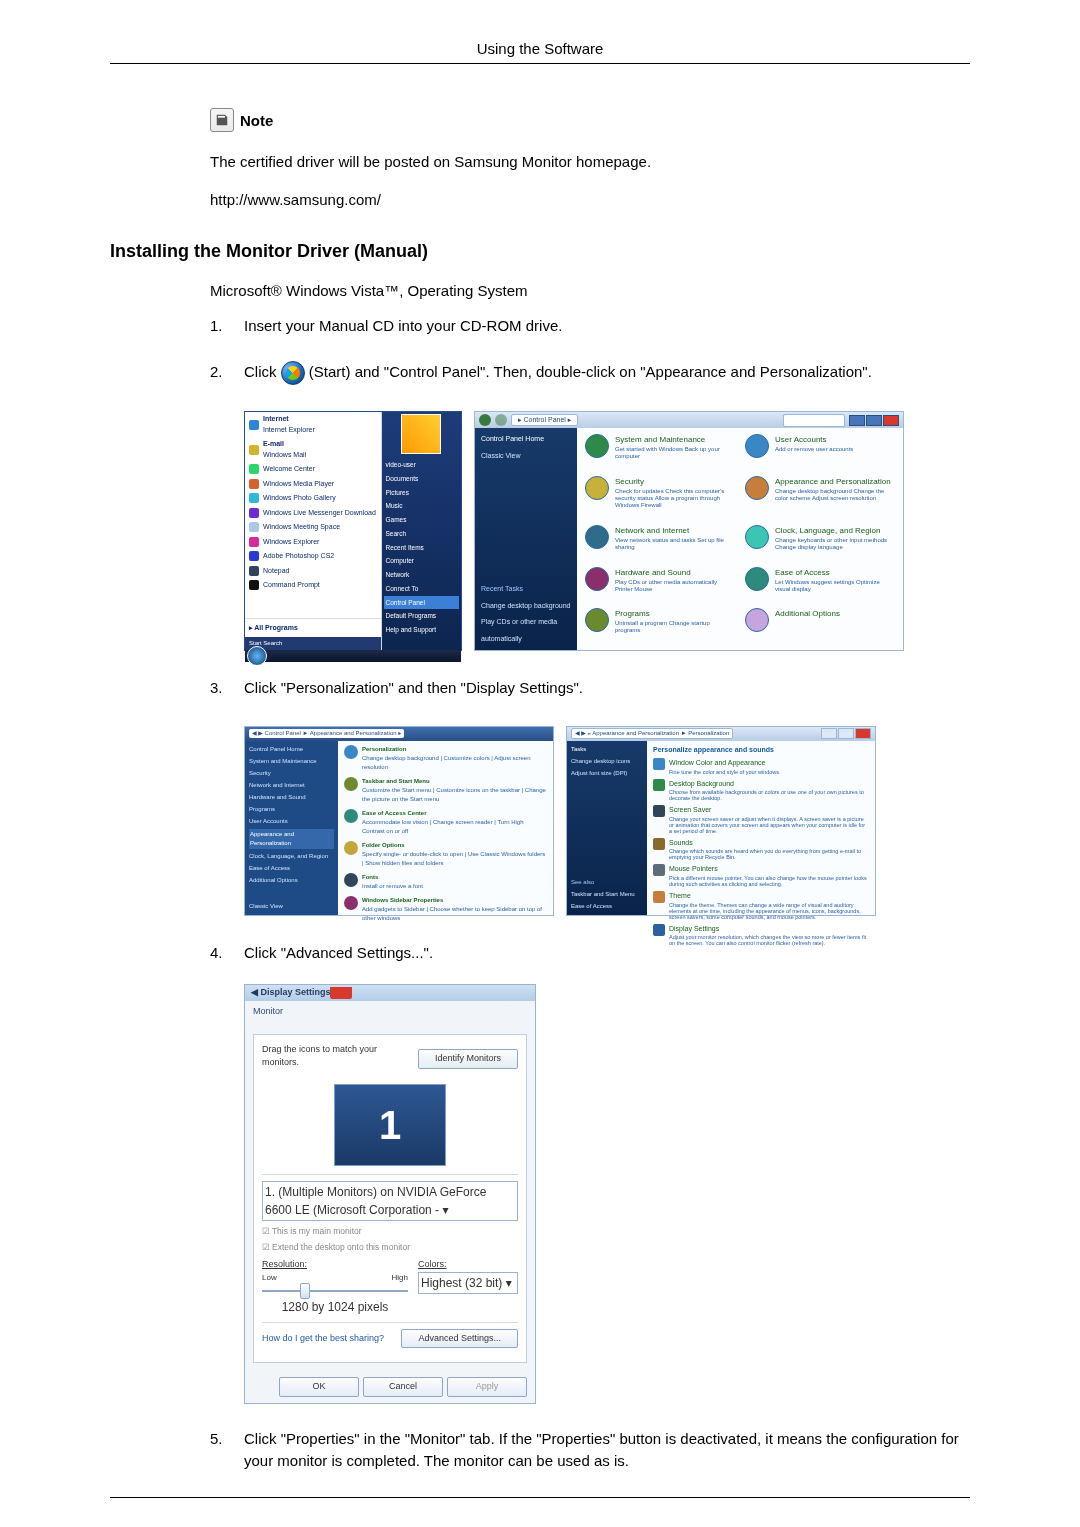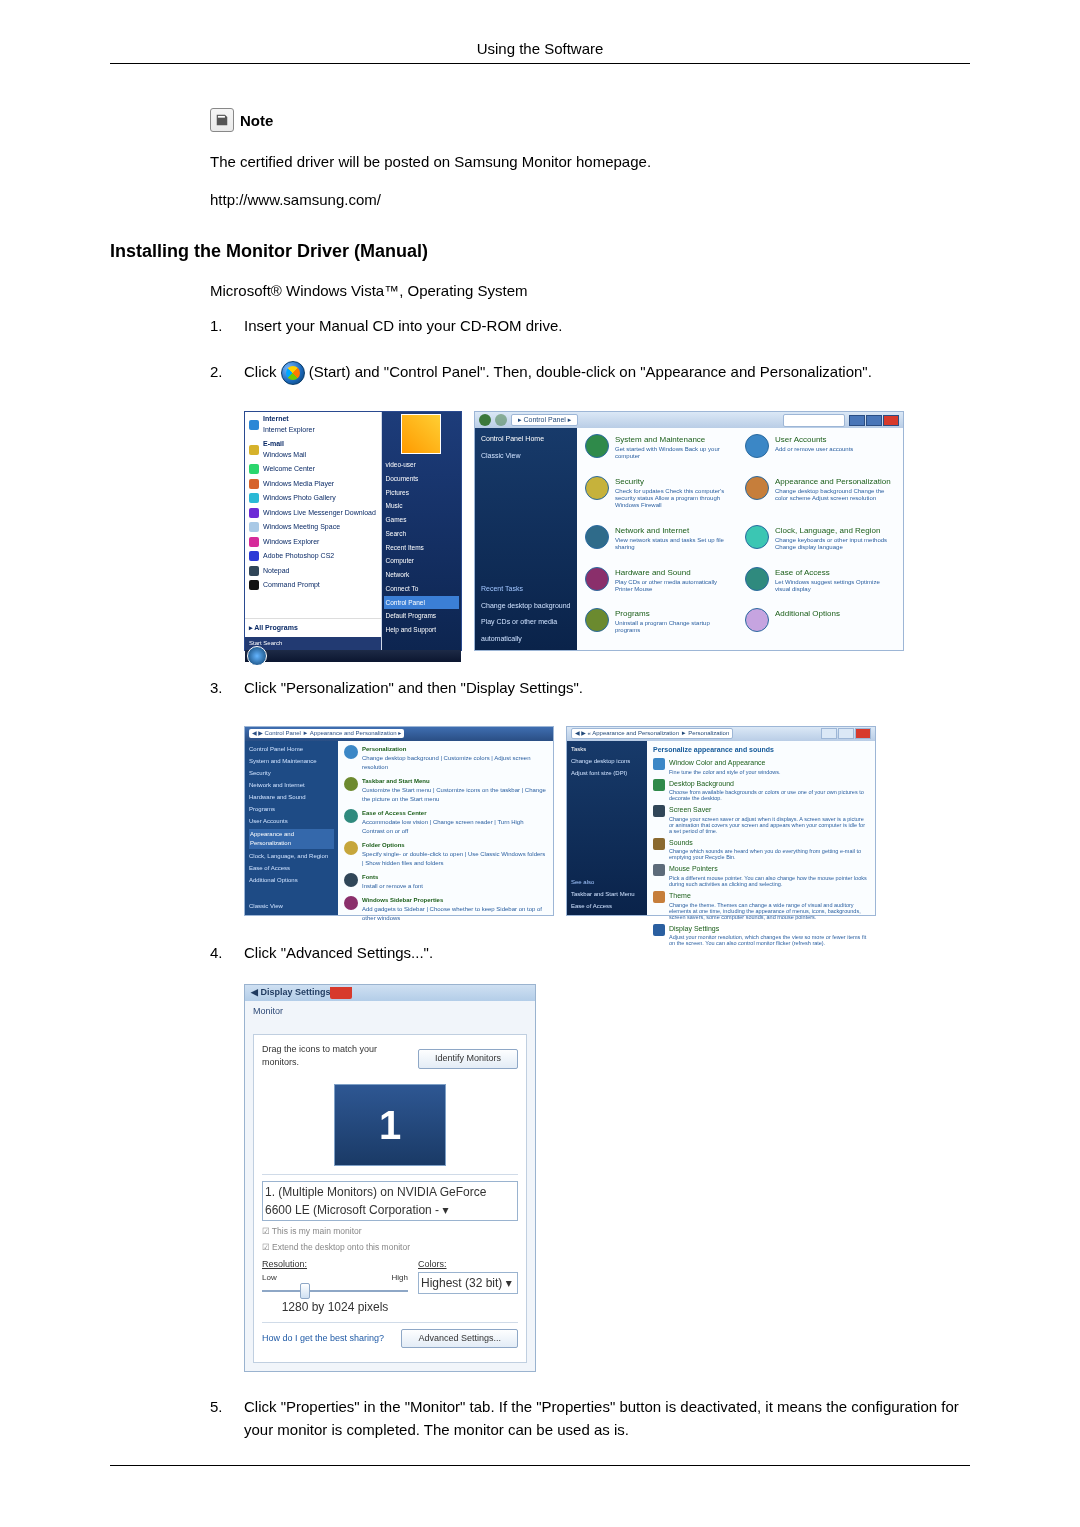--- a/index.html
+++ b/index.html
@@ -643,20 +643,25 @@
                 <div style="text-decoration:underline">Colors:</div>
                 <div class="ds-select"><span>Highest (32 bit)</span> ▾</div>
               </div>
             </div>
           </div>
           <div class="ds-border" style="display:flex;align-items:center;gap:6px;">
             <span class="ds-link" style="flex:1">How do I get the best sharing?</span>
             <span class="ds-btn">Advanced Settings...</span>
           </div>
         </div>
+        <div class="ds-dlgbtns">
+          <span class="ds-btn">OK</span>
+          <span class="ds-btn">Cancel</span>
+          <span class="ds-btn dis">Apply</span>
+        </div>
       </div>
     </li>
 
     <li>Click "Properties" in the "Monitor" tab. If the "Properties" button is deactivated, it means the configuration for your monitor is completed. The monitor can be used as is.</li>
   </ol>
 
   <hr class="rule footer-rule">
 </div>
 
 </body></html>

